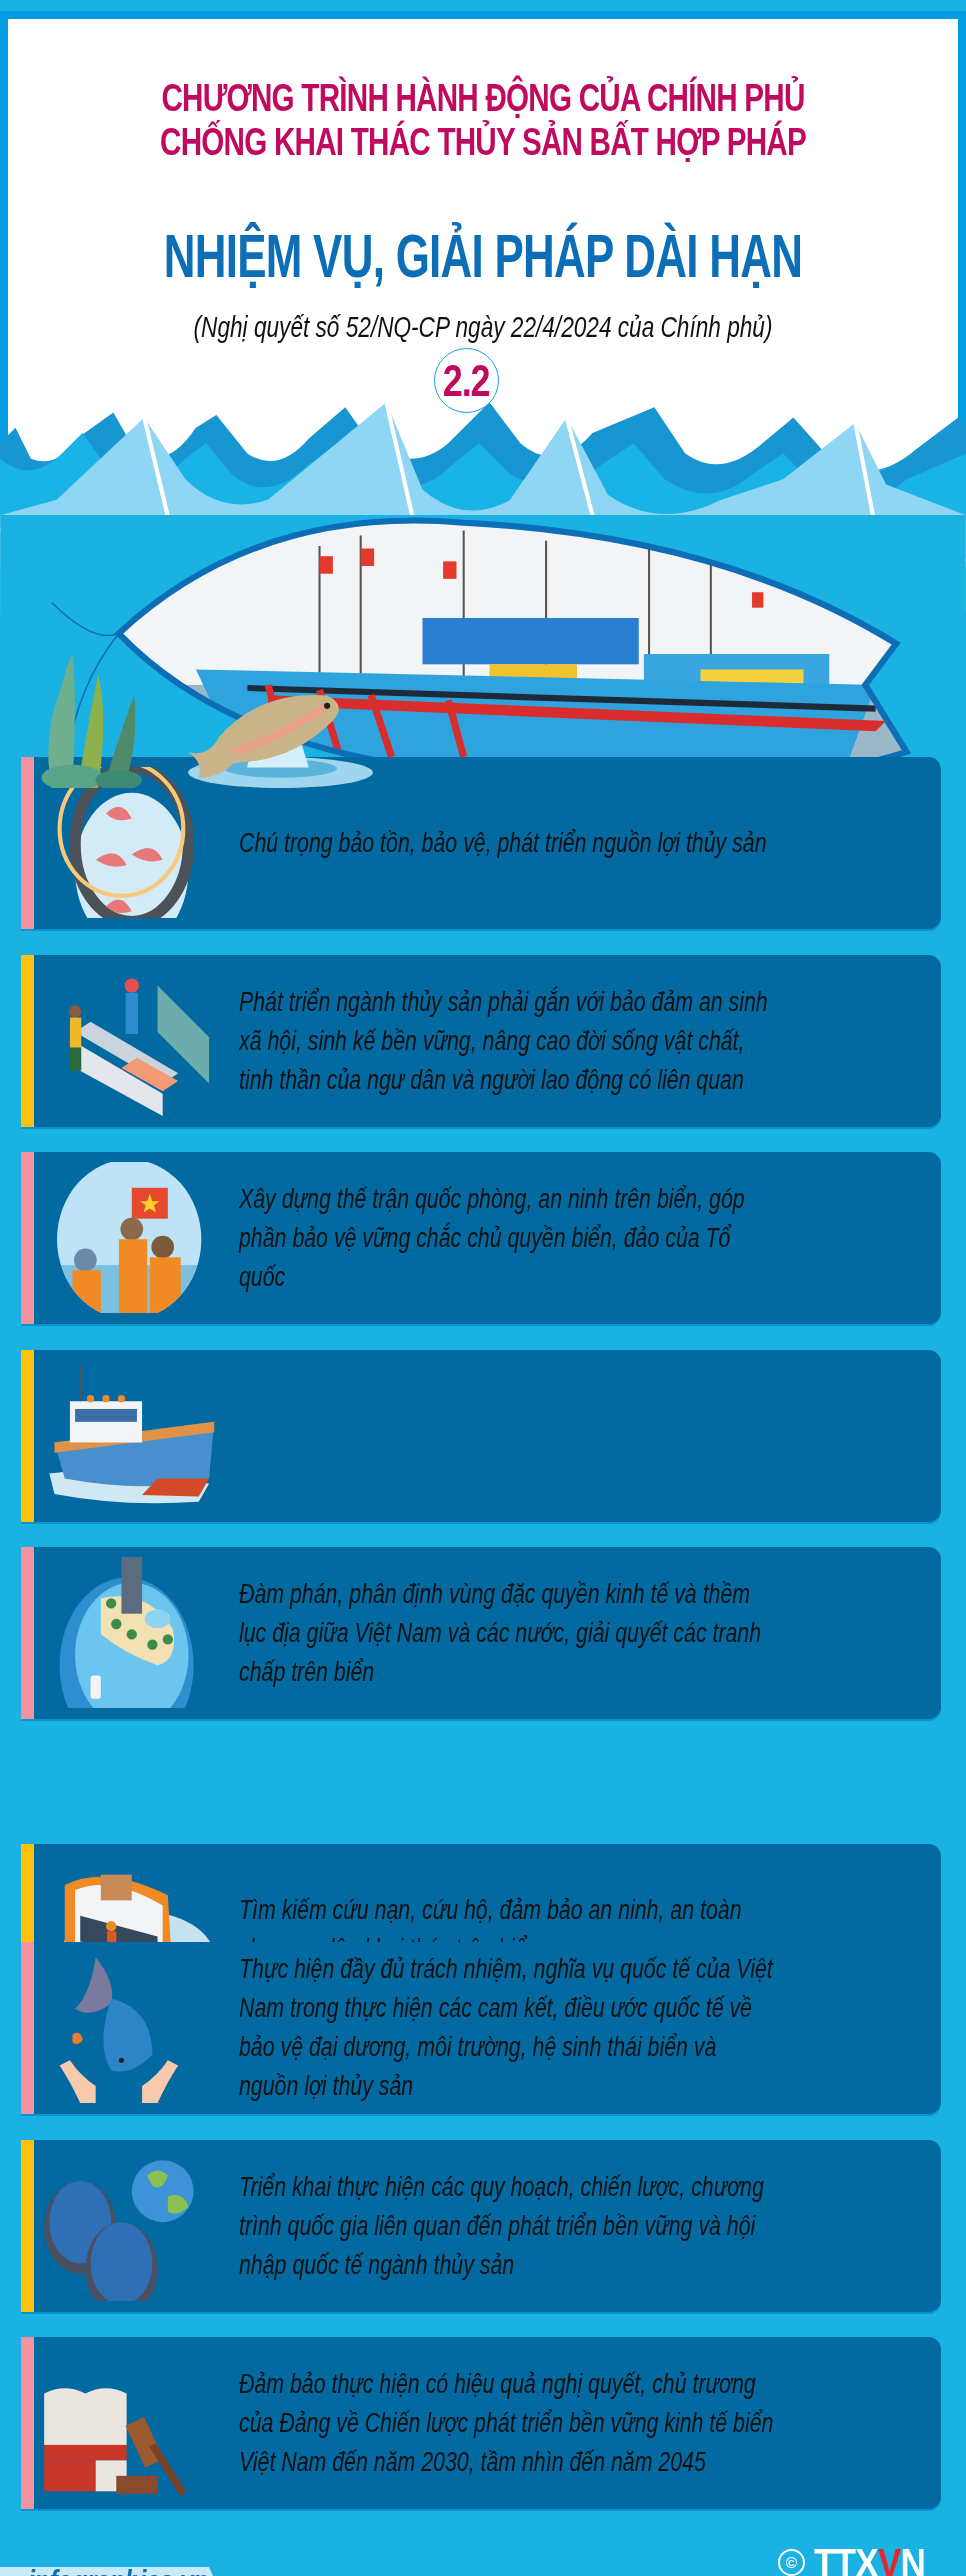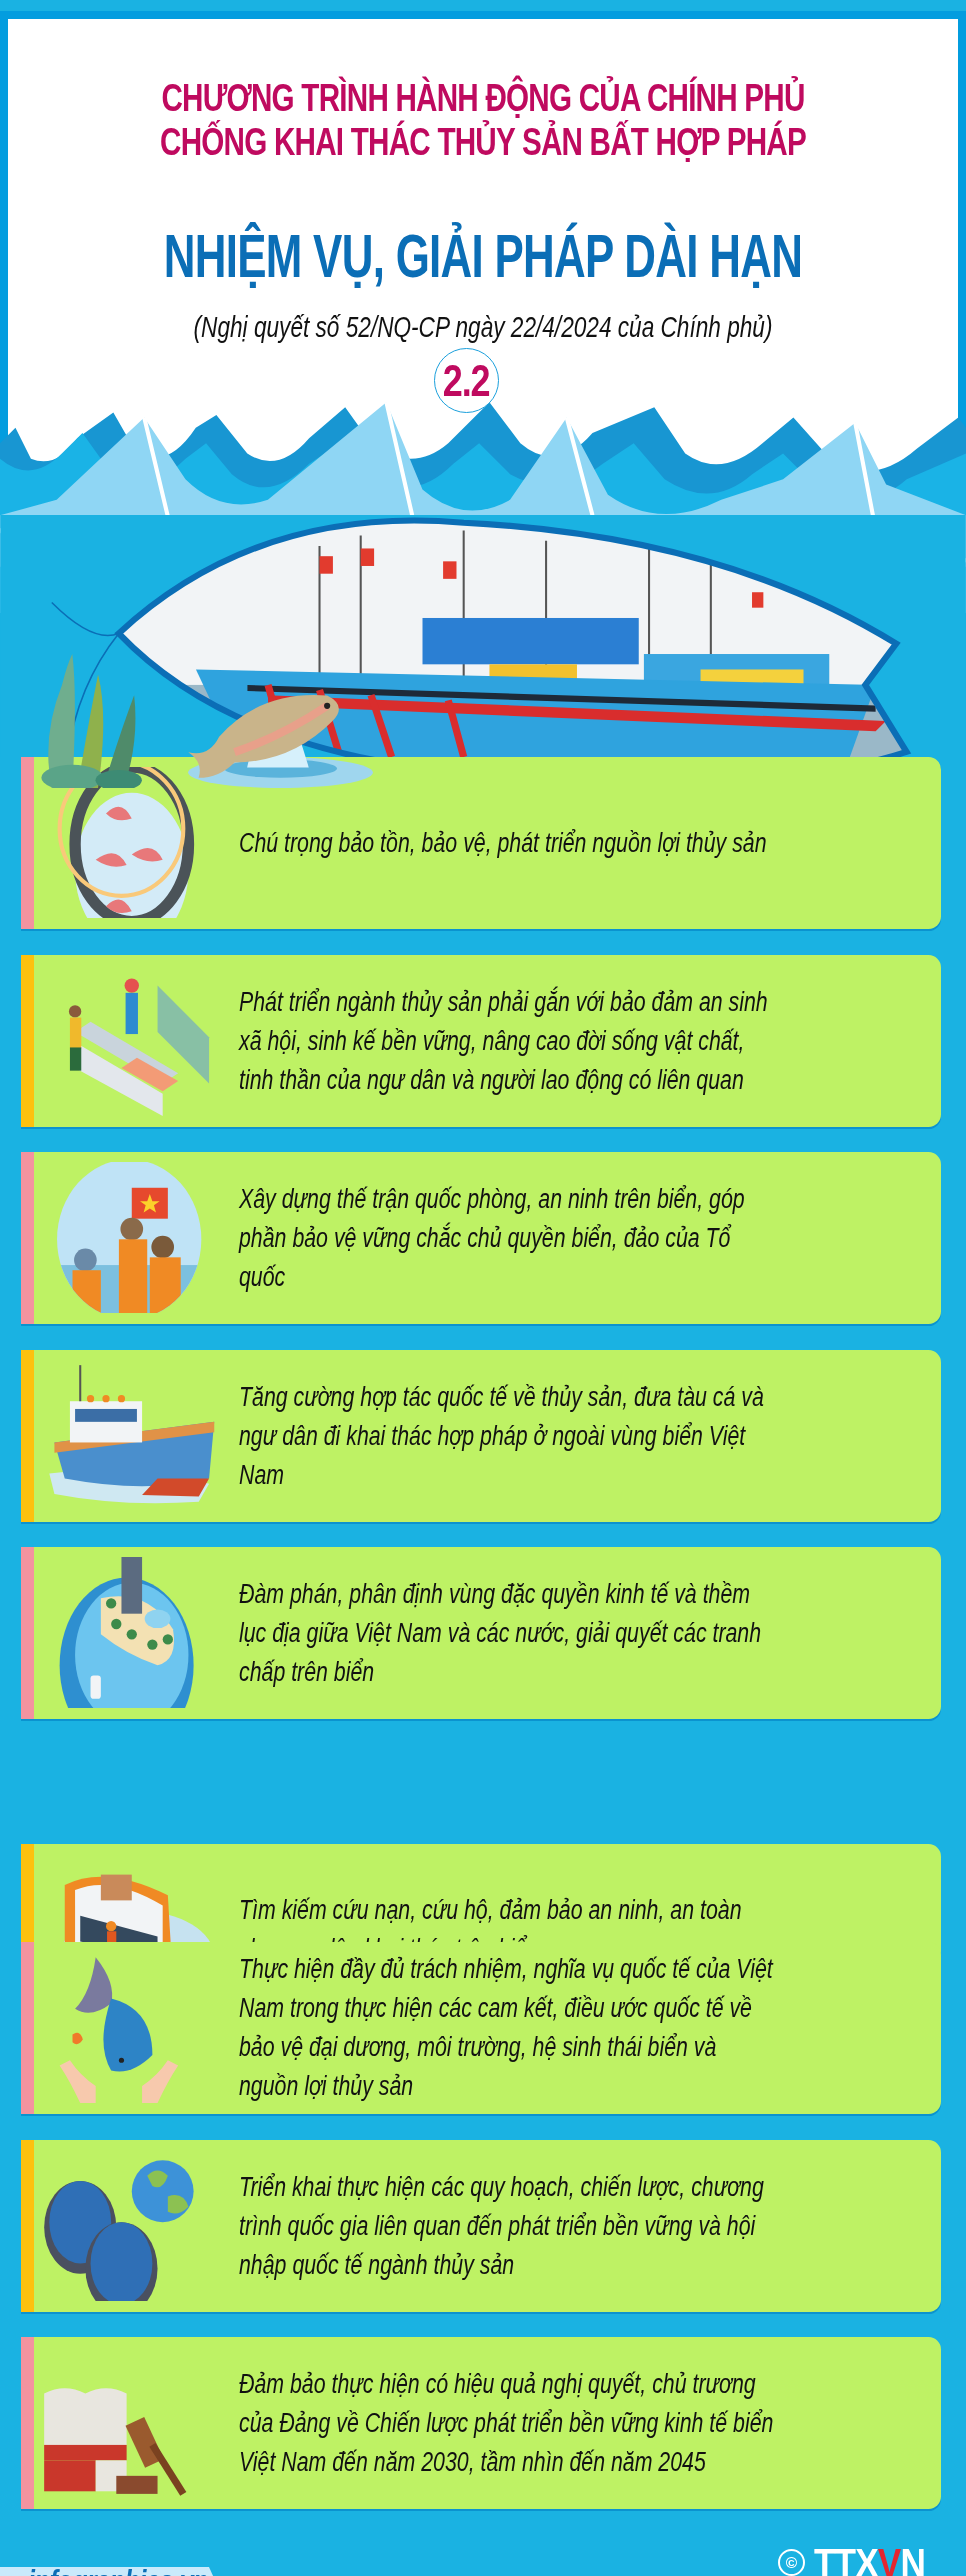--- a/index.html
+++ b/index.html
@@ -47,21 +47,21 @@
   
   .hero { position: absolute; left: 0; top: 515px; width: 966px; height: 242px; z-index: 3; }
 
   .seaweed { position: absolute; left: 31px; top: 654px; width: 129px; height: 134px; z-index: 6; }
   .splash { position: absolute; left: 185px; top: 711px; width: 191px; height: 77px; z-index: 6; }
   .jump-fish { position: absolute; left: 178px; top: 675px; width: 180px; height: 108px; z-index: 7; }
 
   
   .card {
     position: absolute; left: 21px; width: 920px; height: 172px;
-    background: #bef264; border-radius: 0 12.4px 12.4px 0;
+    background: #0369a1; border-radius: 0 12.4px 12.4px 0;
     box-shadow: 0 2.1px 0 #0b93cf;
     z-index: 4;
   }
   .card .accent { position: absolute; left: 0; top: 0; width: 13px; height: 100%; }
   .card .illus { position: absolute; left: 23px; top: 10.3px; width: 191px; height: 151px; }
   .card .text {
     position: absolute; left: 218px; top: 0; height: 100%; width: 685px;
     display: flex; align-items: center;
   }
   .card .text p {
@@ -235,23 +235,20 @@
     <path d="M20,160 L330,120 L320,230 Q200,260 40,230 Z" fill="#4a8fcd"></path>
     <path d="M220,230 L320,230 L300,265 L190,262 Z" fill="#d24a2a"></path>
     <path d="M20,160 L330,120 L330,140 L20,180 Z" fill="#e09247"></path>
     <rect x="50" y="80" width="140" height="80" fill="#f2f4f6"></rect>
     <rect x="60" y="95" width="120" height="25" fill="#3b6ea6"></rect>
     <line x1="70" y1="80" x2="70" y2="10" stroke="#555" stroke-width="4"></line>
     <circle cx="90" cy="75" r="7" fill="#f08a24"></circle>
       <circle cx="120" cy="75" r="7" fill="#f08a24"></circle>
       <circle cx="150" cy="75" r="7" fill="#f08a24"></circle>
   </svg>
-  <div class="text">
-      <p>Tăng cường hợp tác quốc tế về thủy sản, đưa tàu cá và ngư dân đi khai thác hợp pháp ở ngoài vùng biển Việt Nam</p>
-    </div>
 </div>
 
 <div class="card" style="top:1547px">
   <div class="accent" style="background:#f3939f"></div>
   <svg class="illus" viewBox="0 0 370 293">
     <ellipse cx="160" cy="210" rx="130" ry="170" fill="#2e8fd0"></ellipse>
     <ellipse cx="170" cy="190" rx="110" ry="140" fill="#6cc5ef"></ellipse>
     <path d="M110,80 Q200,60 250,140 Q260,200 220,210 Q160,190 110,150 Z" fill="#f3e1b3"></path>
     <rect x="150" y="0" width="40" height="110" fill="#5b6b80"></rect>
     <ellipse cx="220" cy="120" rx="25" ry="18" fill="#8fd3f0"></ellipse>

